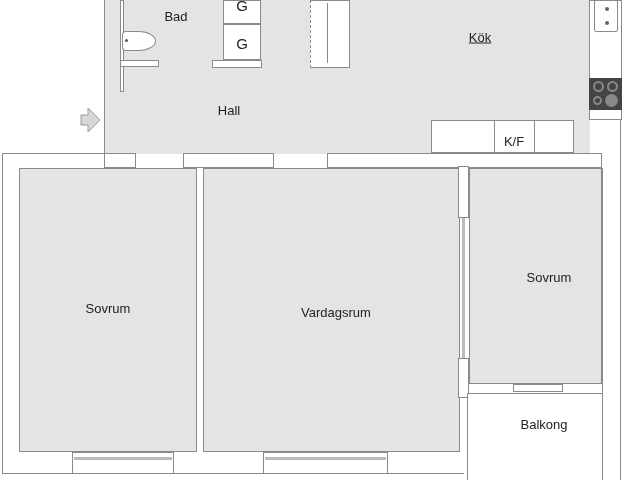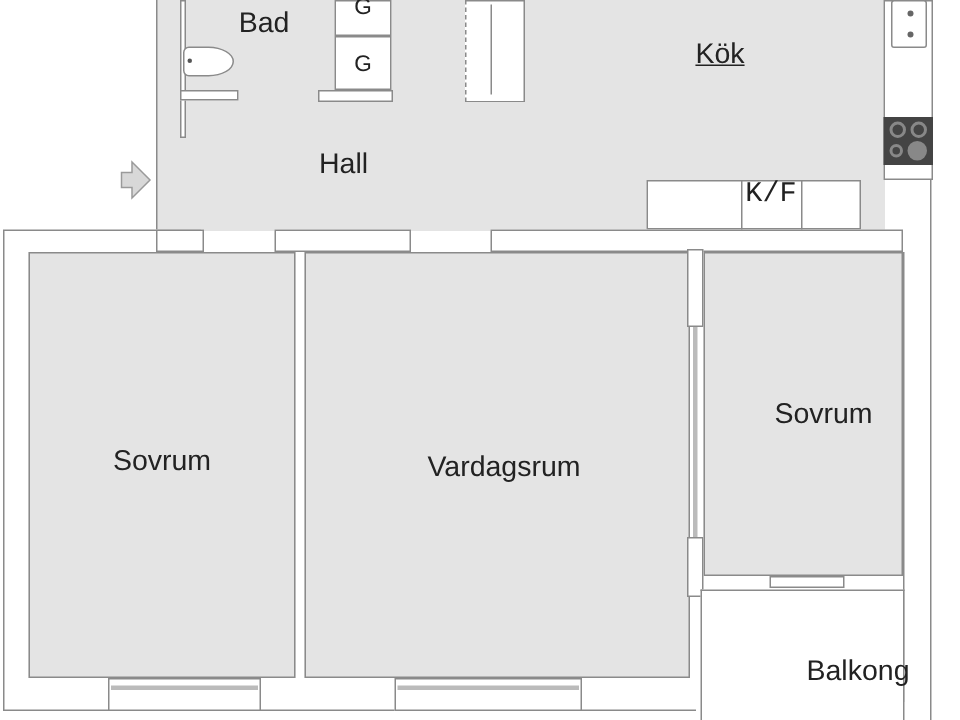--- a/index.html
+++ b/index.html
@@ -2,21 +2,21 @@
 <html><head>
 <meta charset="utf-8">
 <style>
   html, body { margin:0; padding:0; }
   body { width:640px; height:480px; background:#ffffff; position:relative; overflow:hidden;
          font-family:"Liberation Sans", sans-serif; }
   .abs { position:absolute; box-sizing:border-box; }
   .floor { background:#e4e4e4; }
   .wall { background:#ffffff; border:1px solid #8a8a8a; }
   .line { background:#8a8a8a; }
-  .label { position:absolute; font-size:19px; color:#222; white-space:nowrap; transform:translate(-50%,-50%); }
+  .label { position:absolute; font-size:13px; color:#222; white-space:nowrap; transform:translate(-50%,-50%); }
   .small { font-size:15px; }
   .box { background:#fff; border:1px solid #8a8a8a; }
 </style>
 </head>
 <body>
 
 <div class="abs floor" style="left:104px;top:0;width:486px;height:154px;"></div>
 <div class="abs floor" style="left:330px;top:0;width:260px;height:120px;"></div>
 <div class="abs floor" style="left:19px;top:168px;width:178px;height:284px;border:1px solid #8a8a8a;"></div>
 <div class="abs floor" style="left:203px;top:168px;width:257px;height:284px;border:1px solid #8a8a8a;"></div>
@@ -55,21 +55,21 @@
 </div>
 <div class="abs" style="left:589px;top:78px;width:33px;height:32px;background:#444;">
   <div class="abs" style="left:4px;top:3px;width:11px;height:11px;border-radius:50%;border:2px solid #888;"></div>
   <div class="abs" style="left:18px;top:3px;width:11px;height:11px;border-radius:50%;border:2px solid #888;"></div>
   <div class="abs" style="left:4px;top:18px;width:9px;height:9px;border-radius:50%;border:2px solid #888;"></div>
   <div class="abs" style="left:16px;top:16px;width:13px;height:13px;border-radius:50%;background:#888;"></div>
 </div>
 <div class="abs box" style="left:431px;top:120px;width:143px;height:33px;"></div>
 <div class="abs line" style="left:494px;top:120px;width:1px;height:33px;"></div>
 <div class="abs line" style="left:534px;top:120px;width:1px;height:33px;"></div>
-<span class="label" style="left:514px;top:129px;font-family:Liberation Mono, monospace;">K/F</span>
+<span class="label" style="left:514px;top:141px;">K/F</span>
 
 <div class="abs" style="left:122px;top:31px;width:34px;height:20px;border:1px solid #8a8a8a;border-radius:4px 50% 50% 4px;background:#fff;">
   <div class="abs" style="left:2px;top:7px;width:3px;height:3px;border-radius:50%;background:#555;"></div>
 </div>
 
 <div class="abs" style="left:80px;top:106px;width:22px;height:28px;">
   <svg width="22" height="28" viewBox="0 0 22 28">
       <path d="M1 9 L8 9 L8 2 L20 14 L8 26 L8 19 L1 19 Z" fill="#d8d8d8" stroke="#9a9a9a" stroke-width="1"></path>
     </svg>
 </div>
@@ -82,13 +82,13 @@
 <div class="abs line" style="left:462px;top:218px;width:3px;height:140px;background:#bbb;"></div>
 
 <div class="abs" style="left:467px;top:393px;width:136px;height:87px;border:1px solid #8a8a8a;border-bottom:none;background:#fff;"></div>
 
 <span class="label" style="left:176px;top:16px;">Bad</span>
 <span class="label" style="left:229px;top:110px;">Hall</span>
 <span class="label" style="left:480px;top:37px;text-decoration:underline;">Kök</span>
 <span class="label" style="left:108px;top:308px;">Sovrum</span>
 <span class="label" style="left:336px;top:312px;">Vardagsrum</span>
 <span class="label" style="left:549px;top:277px;">Sovrum</span>
-<span class="label" style="left:544px;top:448px;margin-left:28px;">Balkong</span>
+<span class="label" style="left:544px;top:424px;">Balkong</span>
 
 </body></html>

